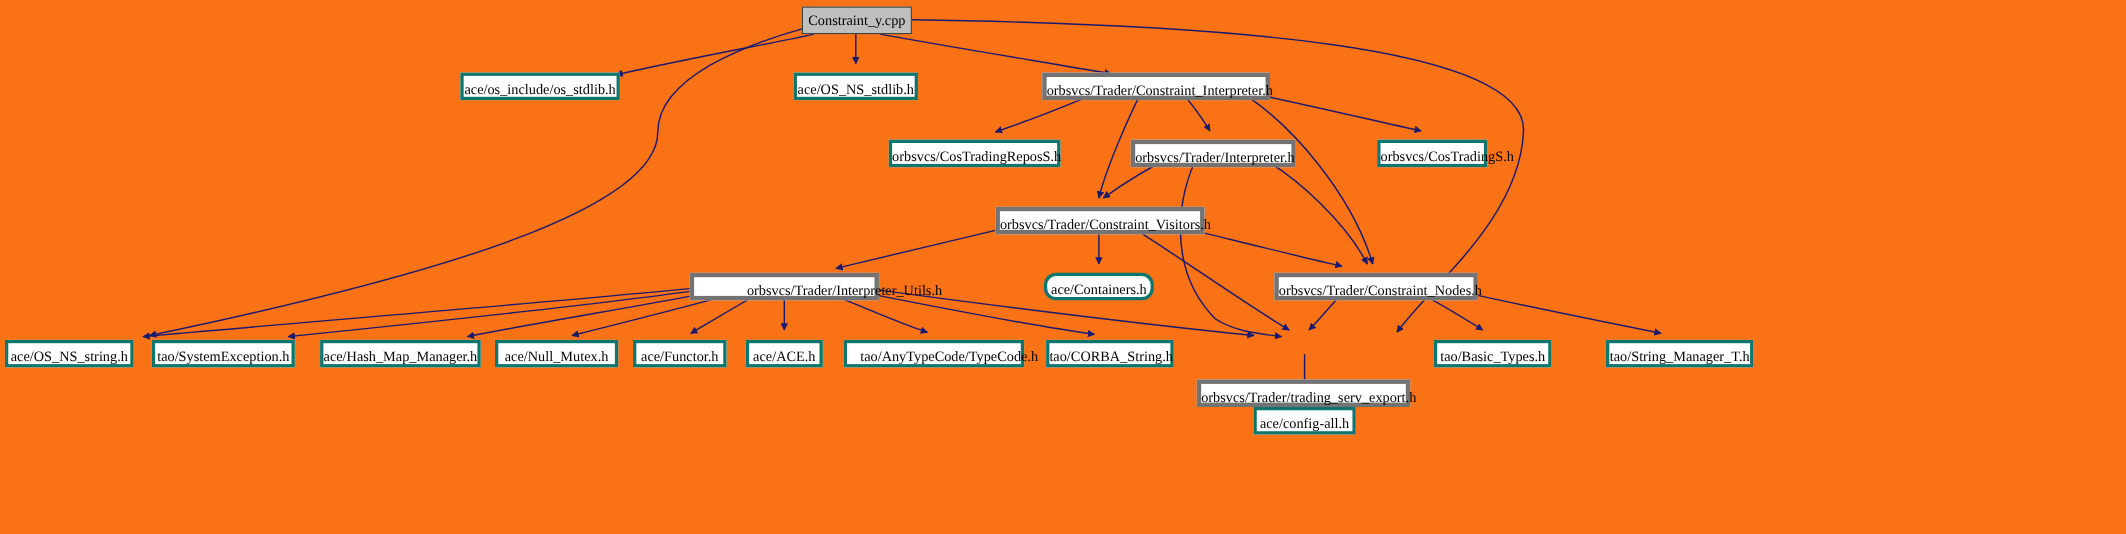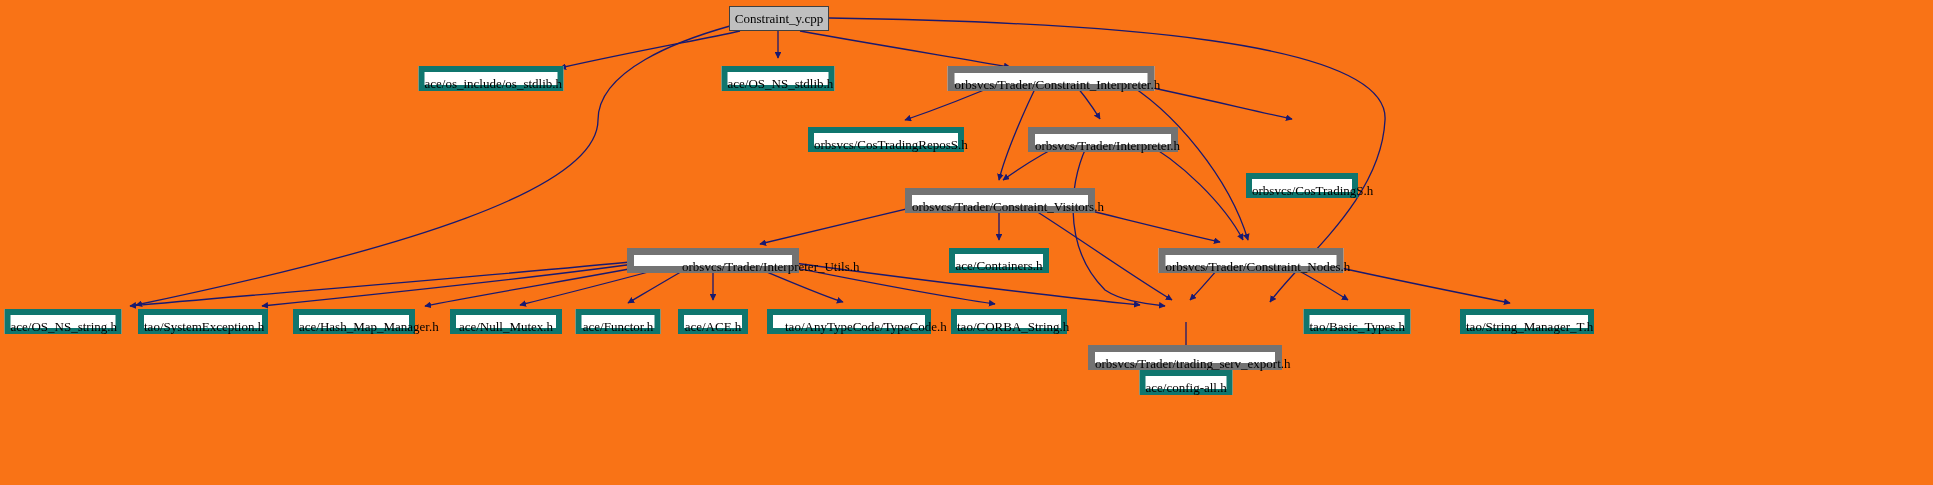--- a/index.html
+++ b/index.html
@@ -14,25 +14,25 @@
   .node{
     position:absolute;
     box-sizing:border-box;
     height:25px;
     line-height:23px;
     text-align:center;
     white-space:nowrap;
     font-size:13px;
     color:#000000;
     background:#ffffff;
-    border:6px solid #0f766e;
+    border:3px solid #0f766e;
     transform:translateX(-50%);
     letter-spacing:0px;
   }
-  .node.bold{border:7px solid #737373;}
+  .node.bold{border:4px solid #737373;}
   .node.root{background:#bfbfbf;border:1px solid #404040;}
 </style>
 </head>
 <body>
 
 <div id="canvas">
   <svg id="edges" viewBox="0 0 1933 485" xmlns="http://www.w3.org/2000/svg">
     <defs>
       <marker id="arrow" viewBox="0 0 10 10" refX="9" refY="5" markerWidth="5.2" markerHeight="5.2" orient="auto-start-reverse">
         <path d="M 0 0 L 10 5 L 0 10 z" fill="#191970"></path>
@@ -71,28 +71,28 @@
         <path d="M 1186,322 L 1186,362" marker-end="url(#arrow)"></path>
       </g>
   </svg>
   <div id="nodes">
       <div class="node root" style="left: 779px; top: 6px; width: 100px;">Constraint_y.cpp</div>
       <div class="node" style="left: 491px; top: 66px; width: 145px;">ace/os_include/os_stdlib.h</div>
       <div class="node" style="left: 778px; top: 66px; width: 113px;">ace/OS_NS_stdlib.h</div>
       <div class="node bold" style="left: 1051px; top: 66px; width: 207px;">orbsvcs/Trader/Constraint_Interpreter.h</div>
       <div class="node" style="left: 886px; top: 127px; width: 156px;">orbsvcs/CosTradingReposS.h</div>
       <div class="node bold" style="left: 1103px; top: 127px; width: 150px;">orbsvcs/Trader/Interpreter.h</div>
-      <div class="node" style="left: 1302px; top: 127px; width: 112px; margin-top: 46px;">orbsvcs/CosTradingS.h</div>
+      <div class="node" style="left: 1302px; top: 127px; width: 100px;">orbsvcs/CosTradingS.h</div>
       <div class="node bold" style="left: 1000px; top: 188px; width: 190px; text-align: center;">orbsvcs/Trader/Constraint_Visitors.h</div>
       <div class="node bold" style="left: 713px; top: 248px; width: 172px; padding-left: 48px;">orbsvcs/Trader/Interpreter_Utils.h</div>
-      <div class="node" style="left: 999px; top: 248px; width: 100px;">ace/Containers.h</div>
+      <div class="node" style="left: 999px; top: 248px; width: 100px; border-radius: 11px;">ace/Containers.h</div>
       <div class="node bold" style="left: 1251px; top: 248px; width: 185px;">orbsvcs/Trader/Constraint_Nodes.h</div>
       <div class="node" style="left: 63px; top: 309px; width: 117px;">ace/OS_NS_string.h</div>
       <div class="node" style="left: 203px; top: 309px; width: 130px;">tao/SystemException.h</div>
-      <div class="node" style="left: 354px; top: 309px; width: 122px;">ace/Hash_Map_Manager.h</div>
+      <div class="node" style="left: 364px; top: 309px; width: 146px;">ace/Hash_Map_Manager.h</div>
       <div class="node" style="left: 506px; top: 309px; width: 112px;">ace/Null_Mutex.h</div>
       <div class="node" style="left: 618px; top: 309px; width: 85px;">ace/Functor.h</div>
       <div class="node" style="left: 713px; top: 309px; width: 70px;">ace/ACE.h</div>
       <div class="node" style="left: 849px; top: 309px; width: 164px; padding-left: 12px;">tao/AnyTypeCode/TypeCode.h</div>
       <div class="node" style="left: 1009px; top: 309px; width: 116px;">tao/CORBA_String.h</div>
       <div class="node bold" style="left: 1185px; top: 309px; width: 194px; margin-top: 36px;">orbsvcs/Trader/trading_serv_export.h</div>
       <div class="node" style="left: 1357px; top: 309px; width: 107px;">tao/Basic_Types.h</div>
       <div class="node" style="left: 1527px; top: 309px; width: 134px;">tao/String_Manager_T.h</div>
       <div class="node" style="left: 1186px; top: 370px; width: 93px;">ace/config-all.h</div>
     </div>

